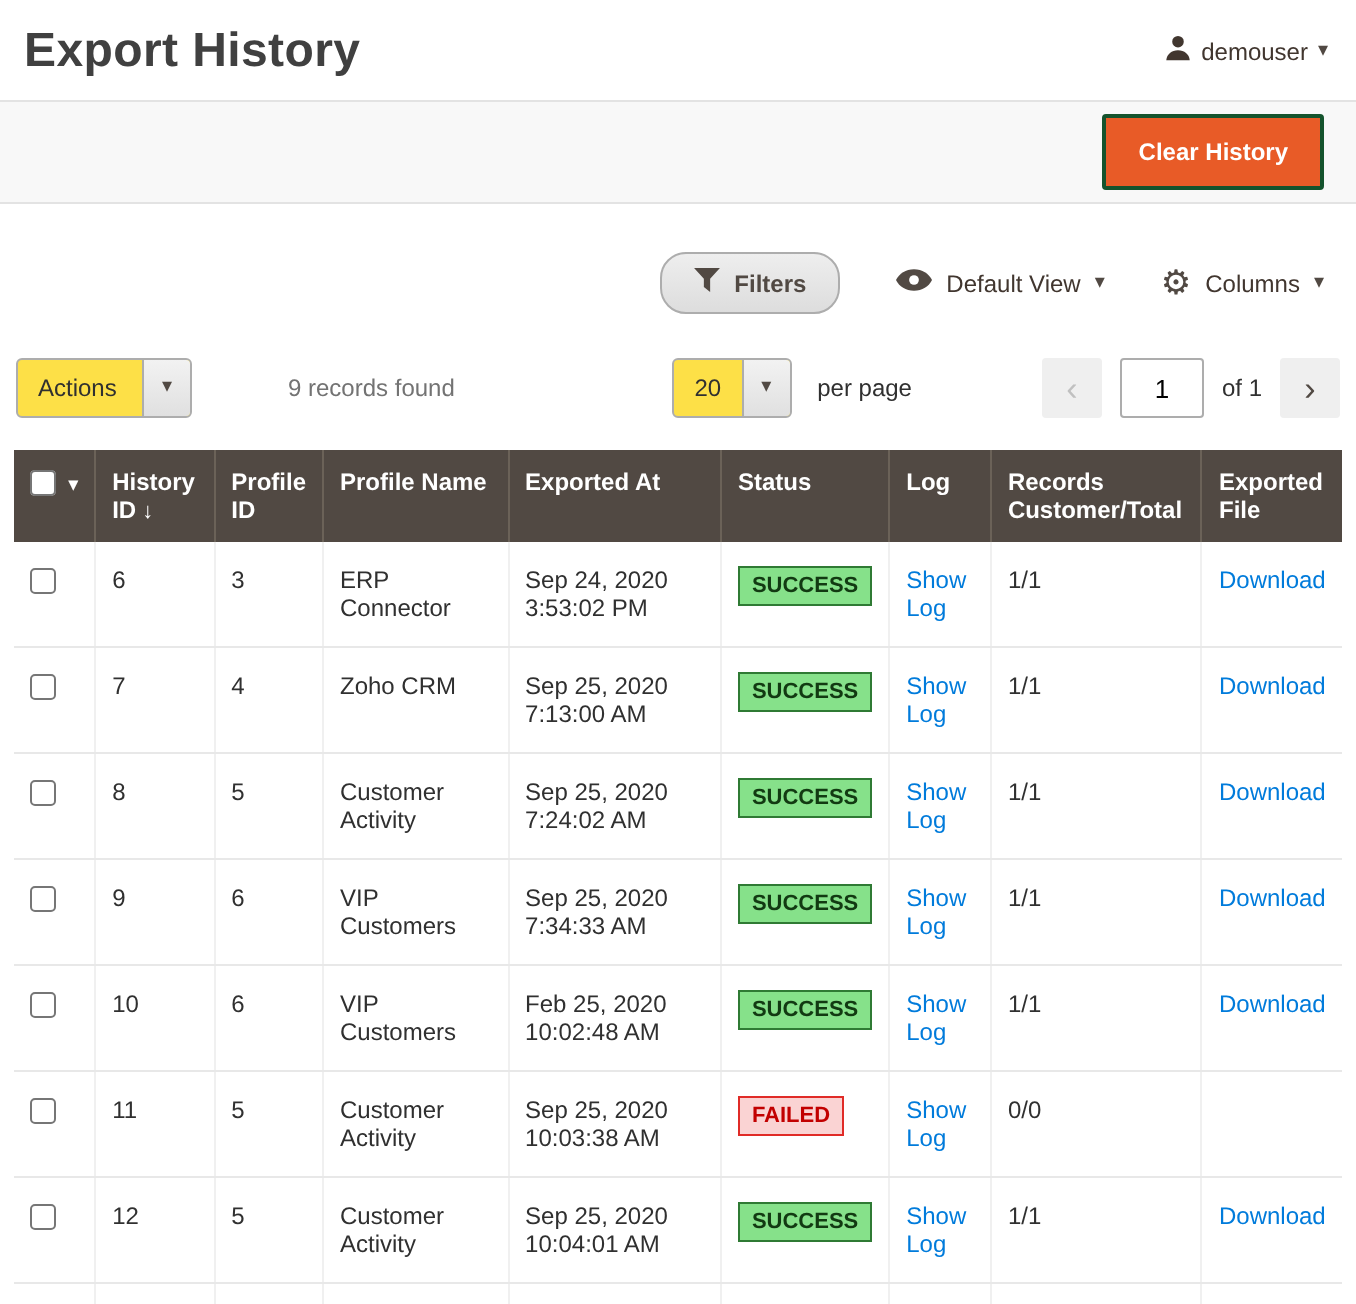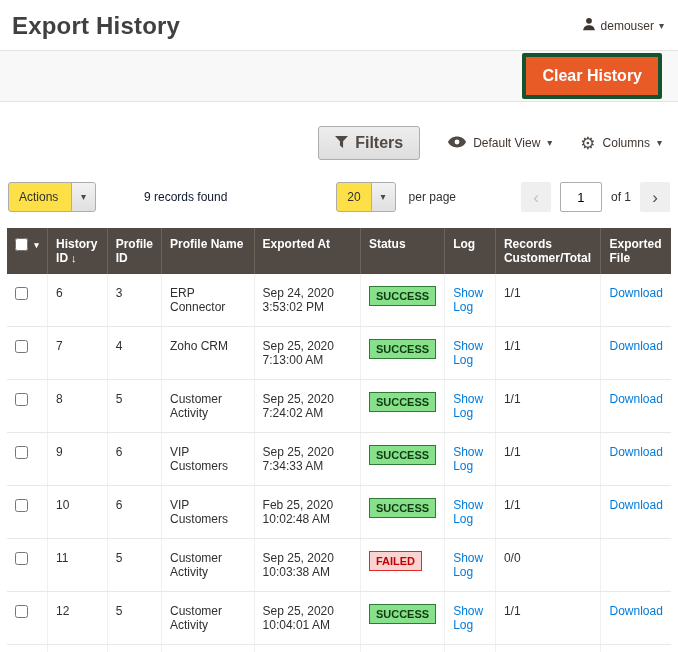--- a/index.html
+++ b/index.html
@@ -17,41 +17,41 @@
   .user-menu { display: flex; align-items: center; gap: 5px; margin-top: 5px; cursor: pointer; color: #41362f; }
   .caret { font-size: 10px; color: #514943; line-height: 1; }
 
   
   .action-bar {
     background: #f8f8f8; border-top: 1px solid #e3e3e3; border-bottom: 1px solid #e3e3e3;
     height: 52px; display: flex; align-items: center; justify-content: flex-end; padding: 0 16px;
   }
   .btn-clear {
     background: var(--accent, #e85b27); color: #fff; font-family: inherit;
-    font-size: 16px; font-weight: 700; padding: 10px 16px;
-    border: 4px solid #14532d; border-radius: 2px; cursor: pointer;
+    font-size: 12px; font-weight: 700; padding: 10px 16px;
+    border: 2px solid #14532d; border-radius: 2px; cursor: pointer;
   }
 
   
   .view-controls { display: flex; justify-content: flex-end; align-items: center; gap: 28px; padding: 24px 16px 16px; }
   .filters-btn {
     display: inline-flex; align-items: center; gap: 7px; font-family: inherit;
-    background: linear-gradient(#eeeeee, #dddddd); border: 1px solid #adadad; border-radius: 3px;
-    padding: 7px 16px; font-size: 16px; font-weight: 600; color: #514943; cursor: pointer;
+    background: linear-gradient(#eeeeee, #dddddd); border: 1px solid #adadad; border-radius: 13px;
+    padding: 7px 16px; font-size: 12px; font-weight: 600; color: #514943; cursor: pointer;
   }
   .dropdown-ctl { display: inline-flex; align-items: center; gap: 7px; cursor: pointer; color: #41362f; }
   .gear-glyph { font-size: 17px; line-height: 1; color: #514943; }
 
   
   .grid-controls { display: flex; align-items: center; padding: 6px 8px 16px; }
   .select-box { display: inline-flex; align-items: stretch; border: 1px solid #adadad; border-radius: 3px; background: #fde047; overflow: hidden; cursor: pointer; }
   .select-box .sel-label { padding: 7px 10px; min-width: 62px; }
   .select-box.small .sel-label { min-width: 30px; }
   .select-box .caret-box { width: 24px; display: flex; align-items: center; justify-content: center; border-left: 1px solid #adadad; background: linear-gradient(#f2f2f2, #e0e0e0); }
-  .records { margin-left: 48px; color: #0f172a; }
+  .records { margin-left: 48px; color: #737373; }
   .pagination { margin-left: auto; display: flex; align-items: center; gap: 9px; }
   .perpage-label { margin: 0 4px; }
   .pg-btn {
     width: 30px; height: 30px; border: none; border-radius: 2px; background: #efefef;
     font-size: 17px; line-height: 1; cursor: pointer; font-family: inherit;
   }
   .pg-btn.prev { color: #c0c0c0; margin-left: 52px; }
   .pg-btn.next { color: #514943; }
   .page-input { width: 42px; height: 30px; border: 1px solid #adadad; border-radius: 2px; text-align: center; font-size: 13px; font-family: inherit; }
   .of-pages { color: #303030; }

